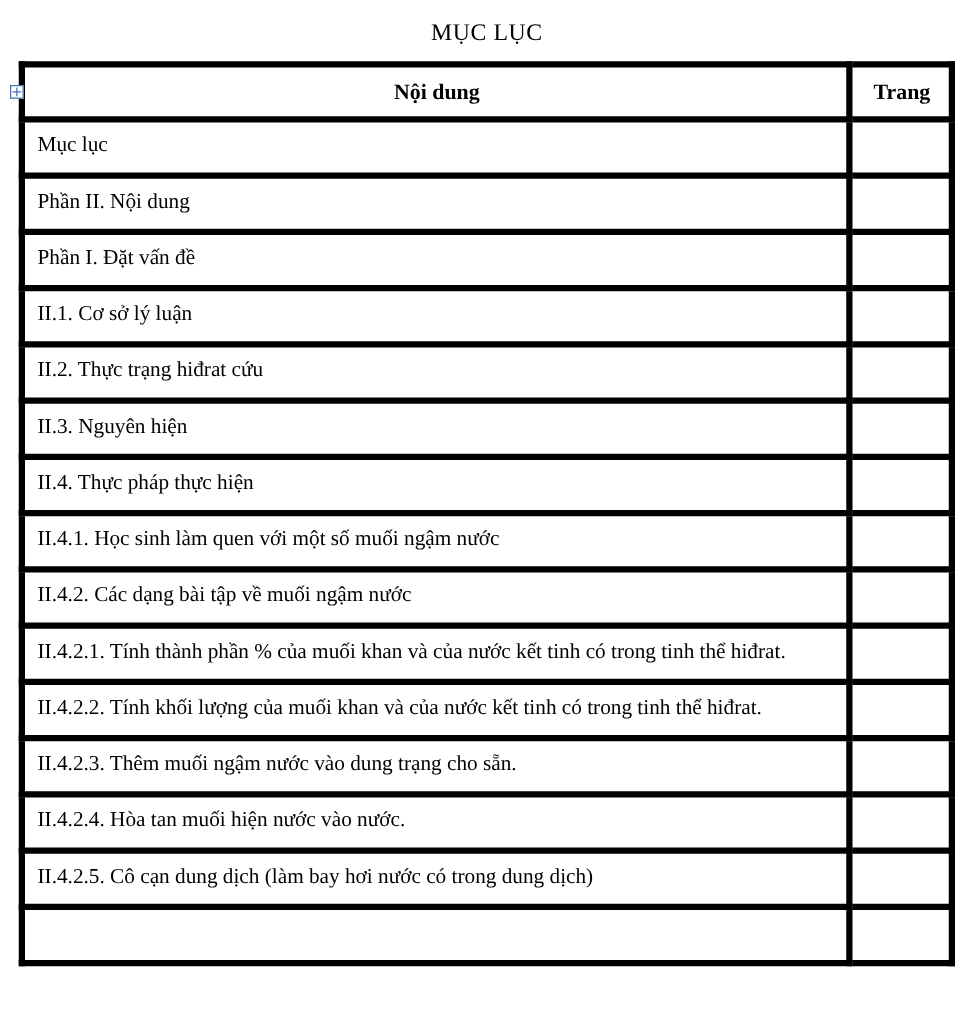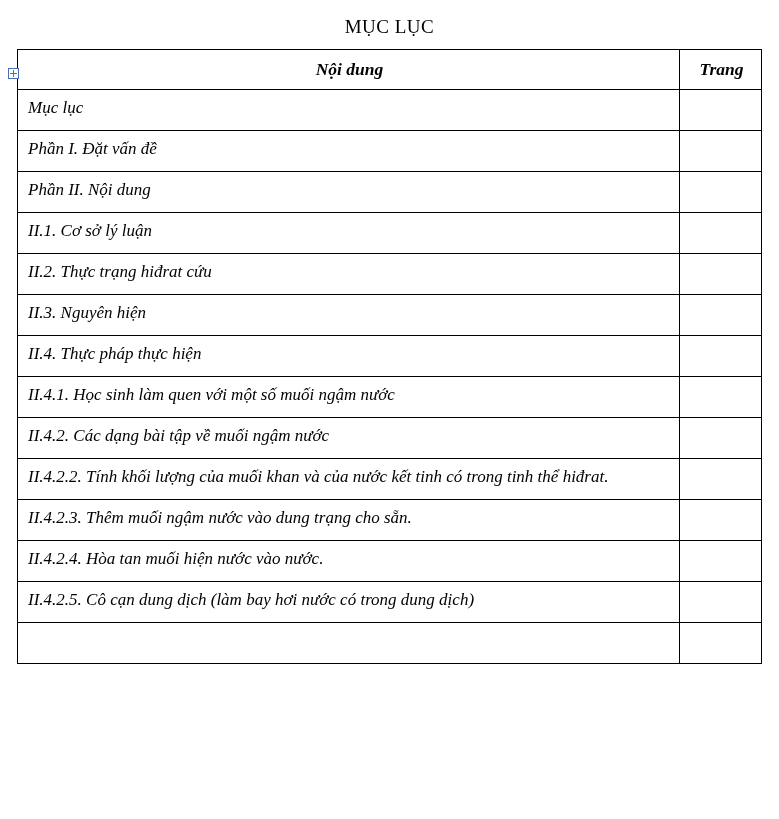--- a/index.html
+++ b/index.html
@@ -53,27 +53,26 @@
   .table-move-handle::after {
     top: 4px; left: 1px; height: 1px; width: 7px;
   }
   table.toc {
     border-collapse: collapse;
     margin: 0 auto;
     width: 744px;
     table-layout: fixed;
   }
   table.toc td, table.toc th {
-    border: 1px solid #000000;
+    border: 5px solid #000000;
     padding: 6px 8px 6px 10px;
     font-size: 17px;
     line-height: 1.45;
     vertical-align: top;
     font-weight: normal;
-    font-style: italic;
   }
   table.toc th {
     text-align: center;
     font-weight: bold;
     font-size: 17.5px;
     padding-top: 7px;
     padding-bottom: 7px;
   }
   col.col-content { width: 662px; }
   col.col-page { width: 82px; }
@@ -99,25 +98,25 @@
         <th>Nội dung</th>
         <th>Trang</th>
       </tr>
     </thead>
     <tbody>
         <tr class="row-tall">
           <td>Mục lục</td>
           <td class="page-cell"></td>
         </tr>
         <tr class="row-tall">
-          <td>Phần I. Đặt vấn đề</td>
+          <td>Phần II. Nội dung</td>
           <td class="page-cell"></td>
         </tr>
         <tr class="row-tall">
-          <td>Phần II. Nội dung</td>
+          <td>Phần I. Đặt vấn đề</td>
           <td class="page-cell"></td>
         </tr>
         <tr class="row-tall">
           <td>II.1. Cơ sở lý luận</td>
           <td class="page-cell"></td>
         </tr>
         <tr class="row-tall">
           <td>II.2. Thực trạng hiđrat cứu</td>
           <td class="page-cell"></td>
         </tr>
@@ -128,20 +127,24 @@
         <tr class="row-tall">
           <td>II.4. Thực pháp thực hiện</td>
           <td class="page-cell"></td>
         </tr>
         <tr class="row-tall">
           <td>II.4.1. Học sinh làm quen với một số muối ngậm nước</td>
           <td class="page-cell"></td>
         </tr>
         <tr class="row-tall">
           <td>II.4.2. Các dạng bài tập về muối ngậm nước</td>
+          <td class="page-cell"></td>
+        </tr>
+        <tr class="row-tall">
+          <td>II.4.2.1. Tính thành phần % của muối khan và của nước kết tinh có trong tinh thể hiđrat.</td>
           <td class="page-cell"></td>
         </tr>
         <tr class="row-tall">
           <td>II.4.2.2. Tính khối lượng của muối khan và của nước kết tinh có trong tinh thể hiđrat.</td>
           <td class="page-cell"></td>
         </tr>
         <tr class="row-tall">
           <td>II.4.2.3. Thêm muối ngậm nước vào dung trạng cho sẵn.</td>
           <td class="page-cell"></td>
         </tr>

